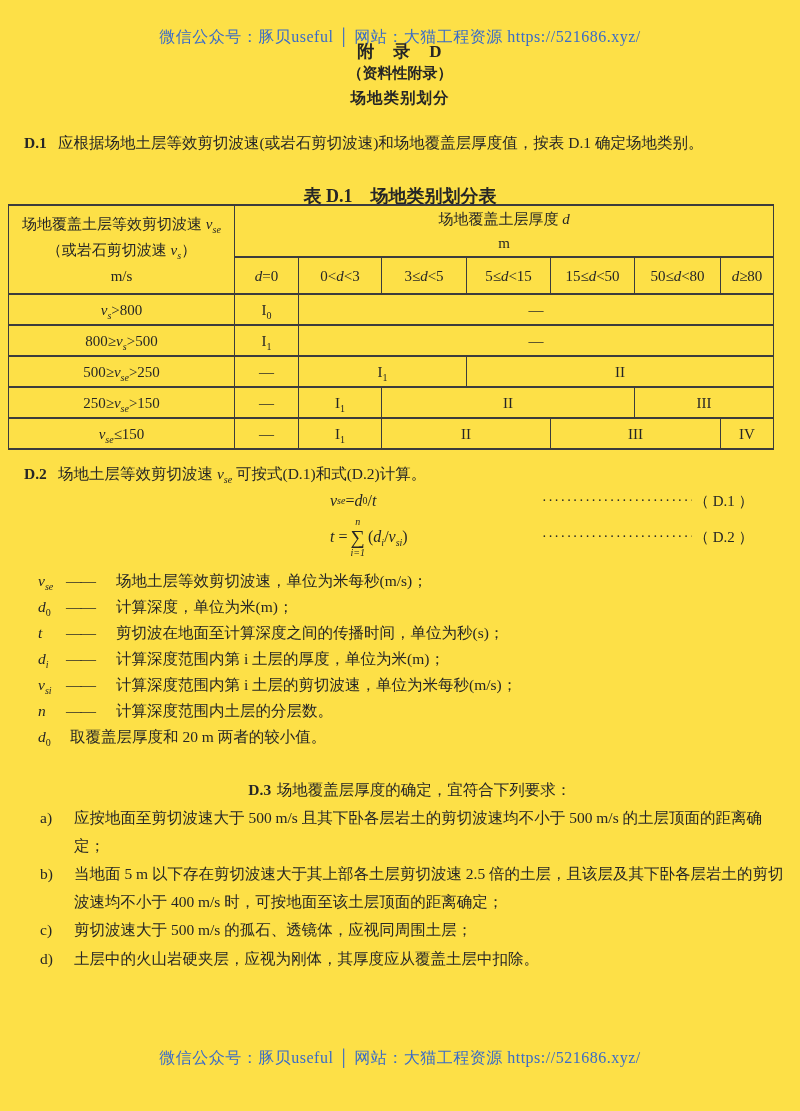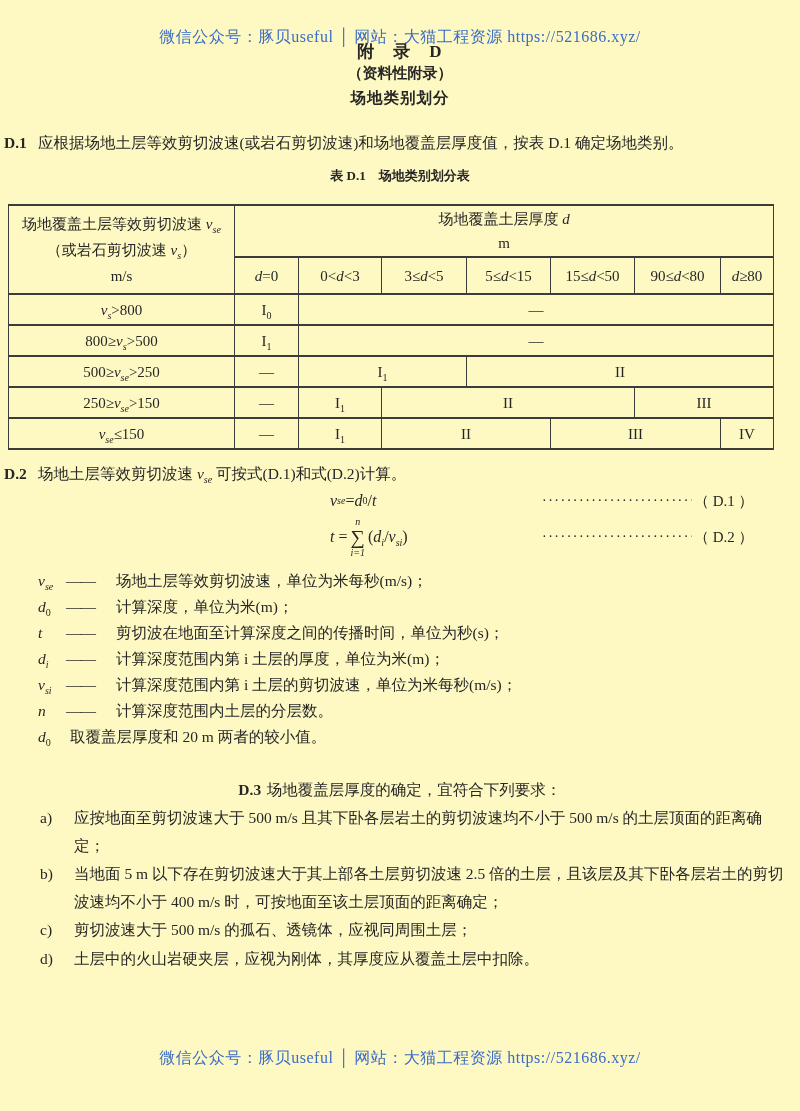--- a/index.html
+++ b/index.html
@@ -1,21 +1,21 @@
 <!DOCTYPE html>
 <html lang="zh"><head>
 <meta charset="utf-8">
 <style>
   html,body{margin:0;padding:0;}
   body{background:#e8e8e8;}
   .page{
     position:relative;
     width:800px;height:1111px;
     margin:0 auto;
-    background:#fef9c3;
+    background:#fde047;
     font-family:"Liberation Serif","DejaVu Serif",serif;
     color:#262626;
     overflow:hidden;
   }
   
   .watermark{
     position:absolute;left:0;right:0;
     text-align:center;
     font-size:16px;letter-spacing:0.5px;
     white-space:nowrap;
@@ -24,26 +24,26 @@
   .wm-bottom{top:1048px;}
 
   
   .center-line{position:absolute;left:0;right:0;text-align:center;font-weight:bold;}
   .t-appendix{top:40px;font-size:17px;letter-spacing:1px;}
   .t-note{top:64px;font-size:15px;}
   .t-title{top:88px;font-size:15.5px;letter-spacing:1px;}
 
   
   .para{position:absolute;left:4px;right:8px;font-size:15.5px;line-height:26px;}
-  .plabel{font-weight:bold;display:inline-block;min-width:34px;}
+  .plabel{font-weight:bold;display:inline-block;min-width:34px;margin-left:20px;}
   .p-d1{top:130px;}
   .p-d2{top:461px;}
 
   
-  .tbl-caption{top:167px;font-size:13px;}
+  .tbl-caption{top:184px;font-size:18px;}
 
   
   table.dtable{
     position:absolute;top:204px;left:8px;
     width:765px;
     border-collapse:collapse;table-layout:fixed;
     background:transparent;
   }
   table.dtable td{
     border:1px solid #3c3c3c;
@@ -133,21 +133,21 @@
           <div><span>场地覆盖土层厚度 </span><i class="r-i">d</i></div>
           <div>m</div>
         </td>
       </tr>
       <tr class="h2">
         <td><i class="r-i">d</i><span>=0</span></td>
         <td><span>0&lt;</span><i class="r-i">d</i><span>&lt;3</span></td>
         <td><span>3≤</span><i class="r-i">d</i><span>&lt;5</span></td>
         <td><span>5≤</span><i class="r-i">d</i><span>&lt;15</span></td>
         <td><span>15≤</span><i class="r-i">d</i><span>&lt;50</span></td>
-        <td><span>90≤</span><i class="r-i">d</i><span>&lt;80</span></td>
+        <td><span>50≤</span><i class="r-i">d</i><span>&lt;80</span></td>
         <td><i class="r-i">d</i><span>≥80</span></td>
       </tr>
       <tr class="dr">
         <td><i class="r-i">v</i><sub class="r-sub">s</sub><span>&gt;800</span></td>
         <td><span>I</span><sub class="r-subn">0</sub></td>
         <td colspan="6"><span>—</span></td>
       </tr>
       <tr class="dr">
         <td><span>800≥</span><i class="r-i">v</i><sub class="r-sub">s</sub><span>&gt;500</span></td>
         <td><span>I</span><sub class="r-subn">1</sub></td>

